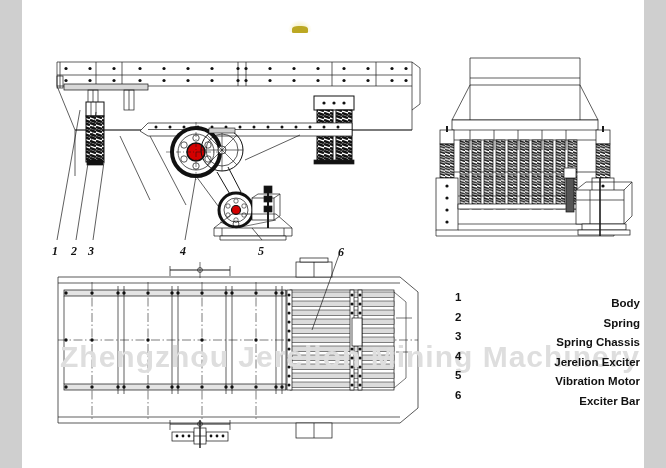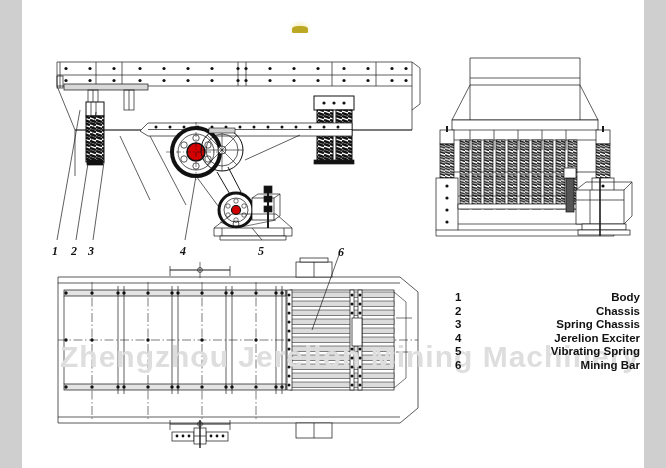--- a/index.html
+++ b/index.html
@@ -9,21 +9,21 @@
   .band.left{left:0;}
   .band.right{right:0;}
   svg.draw{position:absolute;left:0;top:0;width:666px;height:468px;}
   .wm{position:absolute;left:60px;top:340px;width:480px;
       font-size:30px;font-weight:bold;color:#dedede;letter-spacing:1px;
       white-space:nowrap;pointer-events:none;font-family:"Liberation Sans",sans-serif;}
   .legend{position:absolute;left:455px;top:291px;width:185px;
           font-size:11.5px;font-weight:bold;color:#111;line-height:13.6px;}
   .legend .row{display:flex;justify-content:space-between;}
   .legend .num{width:14px;text-align:left;}
-  .legend .lbl{flex:1;text-align:right;}
+  .legend .lbl{flex:1;text-align:right;margin-top:6px;}
   .calloutnum{position:absolute;font-size:12px;font-weight:bold;color:#111;
               font-family:"Liberation Serif",serif;font-style:italic;}
   .smudge{position:absolute;left:292px;top:26px;width:16px;height:7px;
           background:#b8a318;border-radius:40% 40% 10% 10%;opacity:.95;}
   .smudge2{position:absolute;left:288px;top:20px;width:24px;height:12px;
            background:radial-gradient(ellipse at 50% 80%, rgba(230,215,90,.55), rgba(255,255,255,0) 70%);}
 </style>
 </head>
 <body>
 
@@ -544,37 +544,37 @@
 
   <div class="wm">Zhengzhou Jerelion Mining Machinery</div>
 
   <div class="legend">
     <div class="row">
       <span class="num">1</span>
       <span class="lbl">Body</span>
     </div>
     <div class="row">
       <span class="num">2</span>
-      <span class="lbl">Chassis</span>
+      <span class="lbl">Spring</span>
     </div>
     <div class="row">
       <span class="num">3</span>
       <span class="lbl">Spring Chassis</span>
     </div>
     <div class="row">
       <span class="num">4</span>
       <span class="lbl">Jerelion Exciter</span>
     </div>
     <div class="row">
       <span class="num">5</span>
-      <span class="lbl">Vibrating Spring</span>
+      <span class="lbl">Vibration Motor</span>
     </div>
     <div class="row">
       <span class="num">6</span>
-      <span class="lbl">Mining Bar</span>
+      <span class="lbl">Exciter Bar</span>
     </div>
   </div>
 
   <div id="callout-layer">
       <div class="calloutnum" style="left: 52px; top: 244px;">1</div>
       <div class="calloutnum" style="left: 71px; top: 244px;">2</div>
       <div class="calloutnum" style="left: 88px; top: 244px;">3</div>
       <div class="calloutnum" style="left: 180px; top: 244px;">4</div>
       <div class="calloutnum" style="left: 258px; top: 244px;">5</div>
       <div class="calloutnum" style="left: 338px; top: 245px;">6</div>

